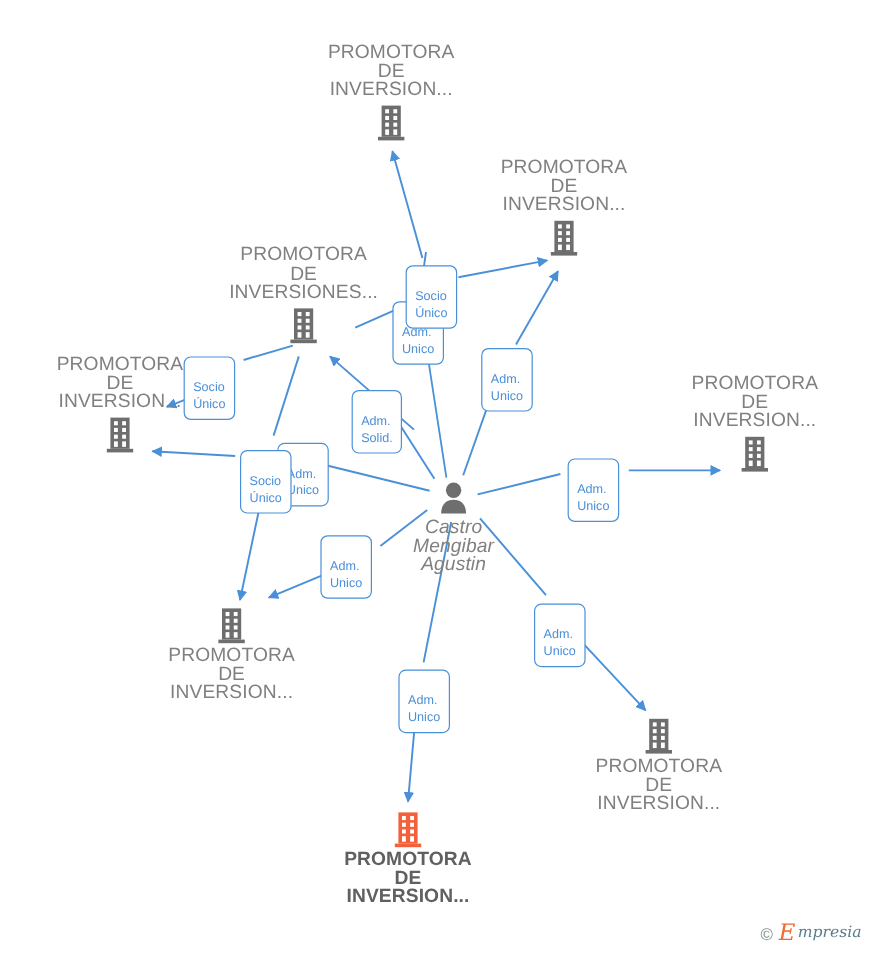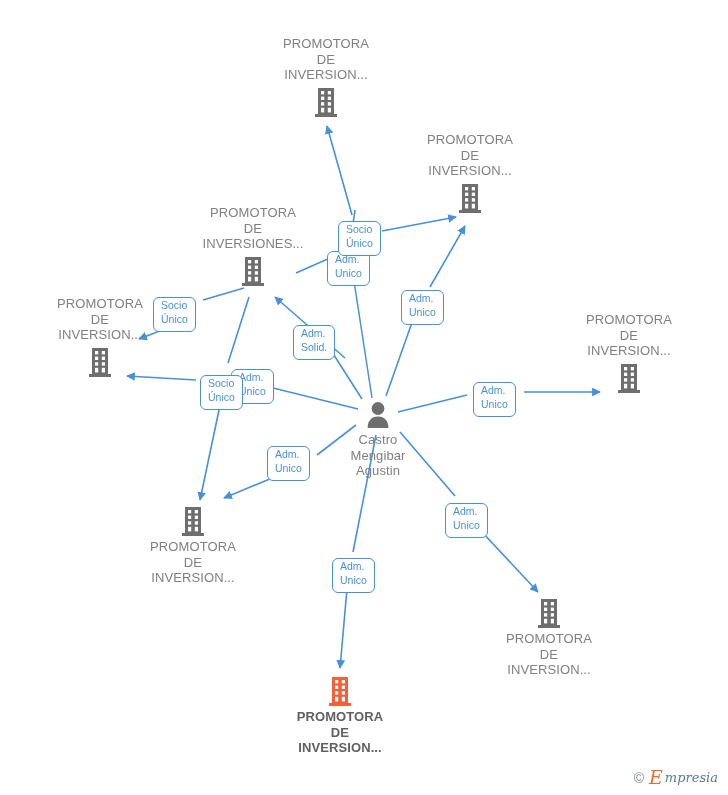--- a/index.html
+++ b/index.html
@@ -35,21 +35,21 @@
     z-index: 5;
   }
   .node .icon-wrap {
     display: block;
     line-height: 0;
   }
   .node svg {
     display: inline-block;
   }
   .node-label {
-    font-size: 13px;
+    font-size: 16px;
     line-height: 15.5px;
     color: #808080;
     letter-spacing: 0.1px;
     white-space: pre-line;
     margin-top: 2px;
   }
   .node.label-above .node-label {
     margin-top: 0;
     margin-bottom: 3px;
   }
@@ -61,21 +61,21 @@
   
   .edge-label {
     position: absolute;
     box-sizing: border-box;
     background: #ffffff;
     border: 1px solid #4a90d9;
     border-radius: 6px;
     color: #4a90d9;
     font-size: 10.5px;
     line-height: 14px;
-    padding: 0 7px 5px 7px;
+    padding: 18px 7px 5px 7px;
     text-align: left;
     white-space: pre-line;
     z-index: 10;
   }
   .edge-label.behind {
     z-index: 8;
   }
 
   
   #watermark {
@@ -326,21 +326,21 @@
           <rect x="9" y="21.8" width="3.2" height="4.6"></rect>
             <rect x="15.8" y="21.8" width="3.2" height="4.6"></rect>
         </g>
       </svg>
     </span>
     <div class="node-label">PROMOTORA
 DE
 INVERSION...</div>
   </div>
 
-  <div class="node" style="left:378px; top:400px;">
+  <div class="node" style="left:378px; top:400px;font-style:italic;">
     <span class="icon-wrap">
       <svg width="30" height="30" viewBox="0 0 30 30" xmlns="http://www.w3.org/2000/svg">
         <circle cx="15" cy="8.5" r="6.4" fill="#6e6e6e"></circle>
         <path d="M 15 16.5 C 8.2 16.5 4.6 21 4.6 28 L 25.4 28 C 25.4 21 21.8 16.5 15 16.5 Z" fill="#6e6e6e"></path>
       </svg>
     </span>
     <div class="node-label">Castro
 Mengibar
 Agustin</div>
   </div>

